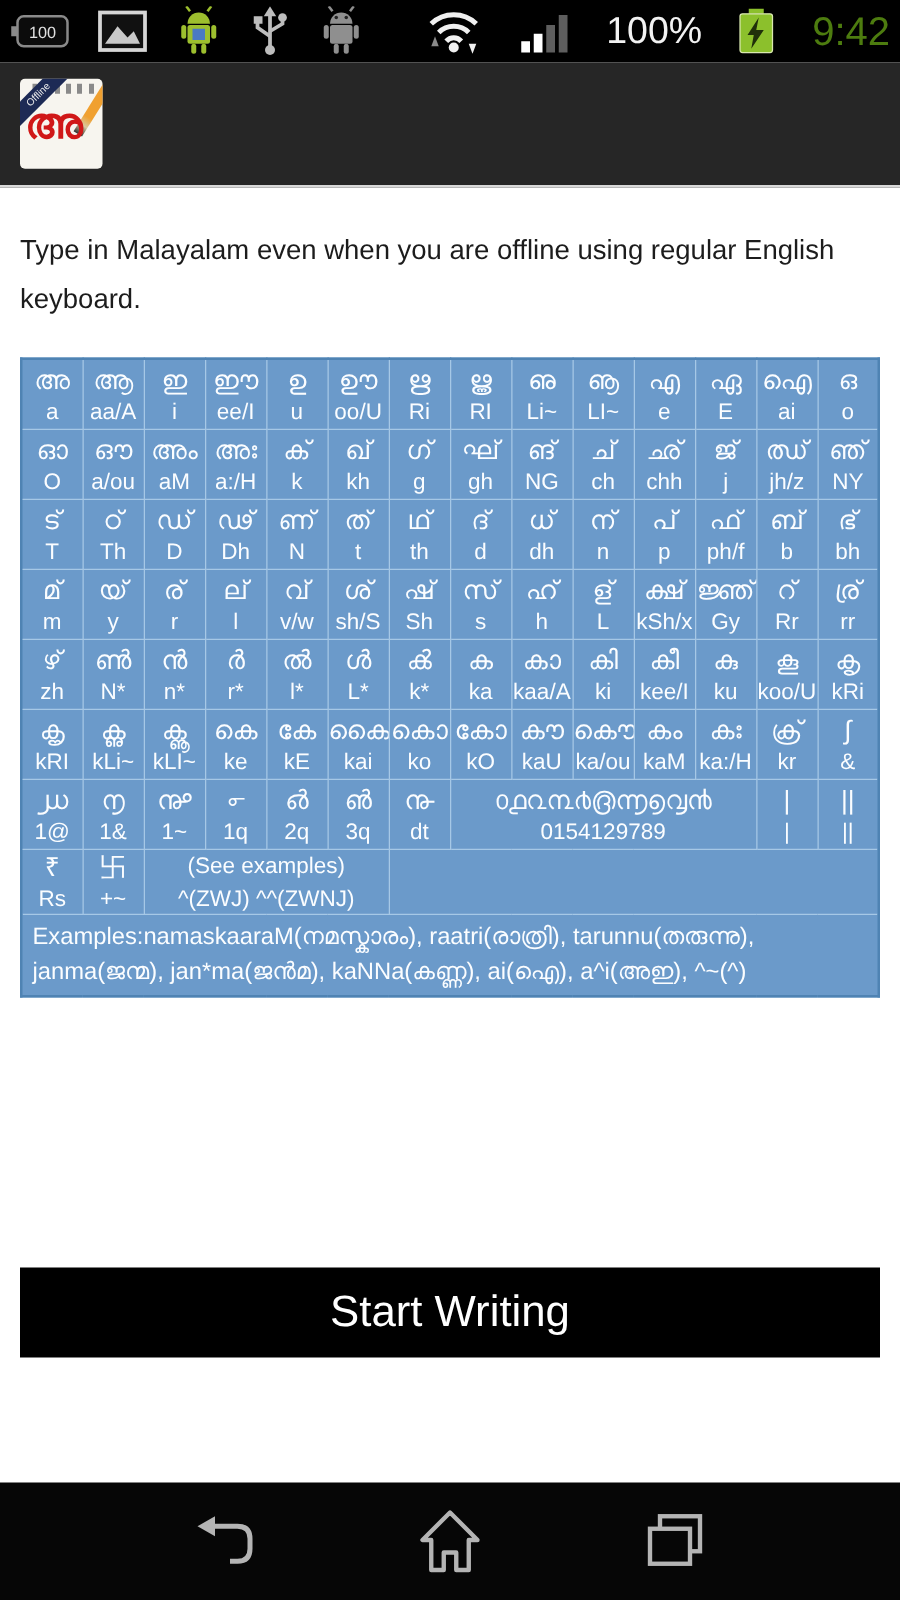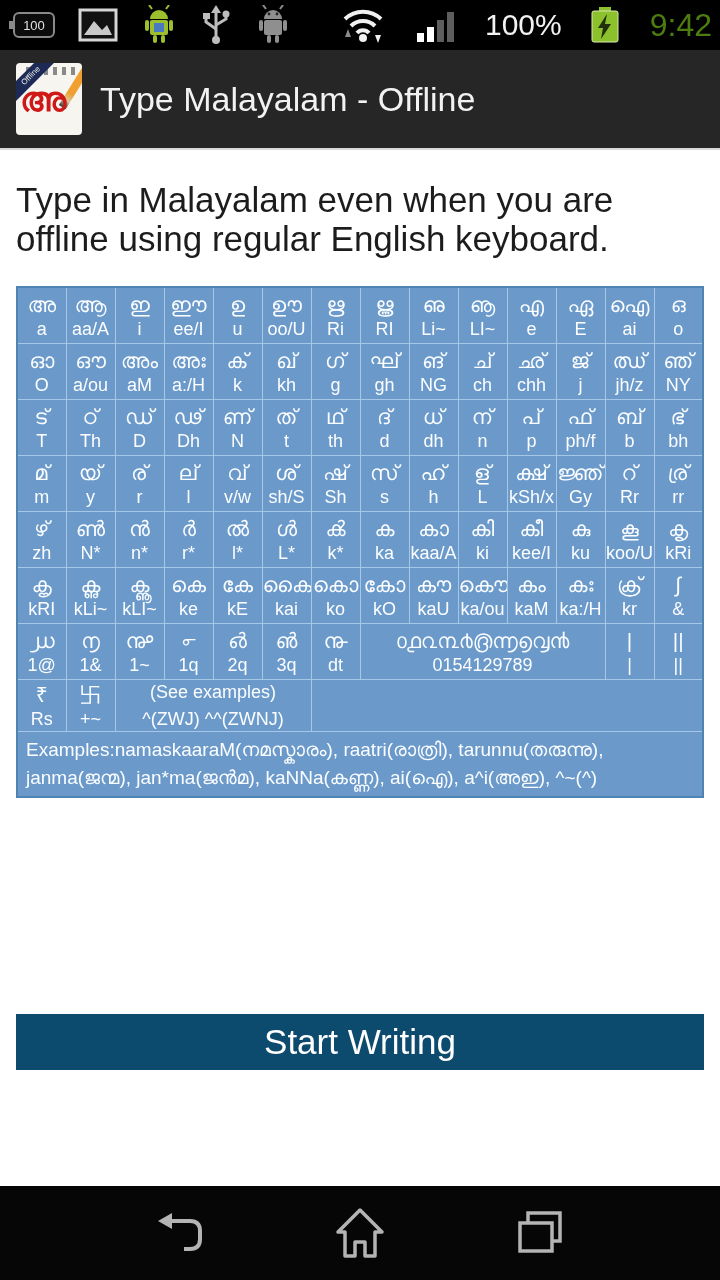--- a/index.html
+++ b/index.html
@@ -29,43 +29,43 @@
     background:repeating-linear-gradient(90deg,#8a8a8a 0 4px,transparent 4px 9px); }
   .app-icon .letter { position:absolute; top:16px; left:4px; font-size:34px; font-weight:bold;
     color:#d01818; line-height:40px; }
   .app-icon .pencil { position:absolute; top:-4px; right:2px; width:8px; height:52px;
     background:linear-gradient(#f0a030 70%, #d8c9a0 85%, #333 100%); transform:rotate(32deg); }
   .app-icon .ribbon { position:absolute; top:6px; left:-20px; width:70px; height:14px;
     background:#1d2a55; color:#eee; font-size:8px; text-align:center; line-height:14px;
     transform:rotate(-45deg); }
   .app-title { color:#f2f2f2; font-size:34px; font-weight:400; margin-left:18px; }
   
-  .intro { margin:30px 16px 0 16px; font-size:35px; line-height:39px; color:#1c1c1c; }
+  .intro { margin:30px 16px 0 16px; font-size:22px; line-height:39px; color:#1c1c1c; }
   
   table.translit {
     margin:28px 0 0 16px; width:688px; border-collapse:collapse; table-layout:fixed;
     background:#6b9aca; border:2px solid #4f83b3;
   }
   table.translit td {
     border:1px solid #a6c8e6; text-align:center; vertical-align:middle;
     color:#fbfdff; padding:1px 0; overflow:hidden;
   }
   .row-std td { height:56px; }
   .row-sym td { height:46px; }
   td .g { font-size:21px; line-height:27px; min-height:27px; }
   td .t { font-size:18px; line-height:22px; }
   td.note .g, td.note .t { font-size:18px; line-height:22px; }
   tr.examples-row td {
     height:62px; text-align:left; padding:4px 8px; font-size:19px; line-height:28px;
   }
   .ex-label { font-weight:normal; }
   
   .start-btn {
-    display:block; margin:216px 0 0 16px; width:688px; height:56px;
-    background:#0c4a6e; color:#fff; border:none; font-family:"Liberation Sans",sans-serif;
+    display:block; margin:216px 0 0 16px; width:688px; height:72px;
+    background:#000000; color:#fff; border:none; font-family:"Liberation Sans",sans-serif;
     font-size:35px; cursor:pointer;
   }
   
   .ad {
     position:relative; margin:22px 0 0 36px; width:648px; height:102px;
     background:linear-gradient(#262626,#0b0b0b); overflow:hidden; cursor:pointer;
   }
   .ad-title { position:absolute; left:54px; top:14px; color:#fff; font-size:27px; font-weight:bold; }
   .ad-url   { position:absolute; left:54px; top:52px; color:#2da94f; font-size:27px; }
   .ad-arrow {
@@ -159,21 +159,20 @@
     </div>
   </div>
 
   <div class="action-bar">
     <div class="app-icon">
       <div class="spiral"></div>
       <div class="pencil"></div>
       <div class="letter">അ</div>
       <div class="ribbon">Offline</div>
     </div>
-    <h1 class="app-title">Type Malayalam - Offline</h1>
   </div>
 
   <p class="intro">Type in Malayalam even when you are offline using regular English keyboard.</p>
 
   <table class="translit">
     <tbody id="grid">
         <tr class="row-std">
           <td>
             <div class="g">അ</div>
             <div class="t">a</div>

